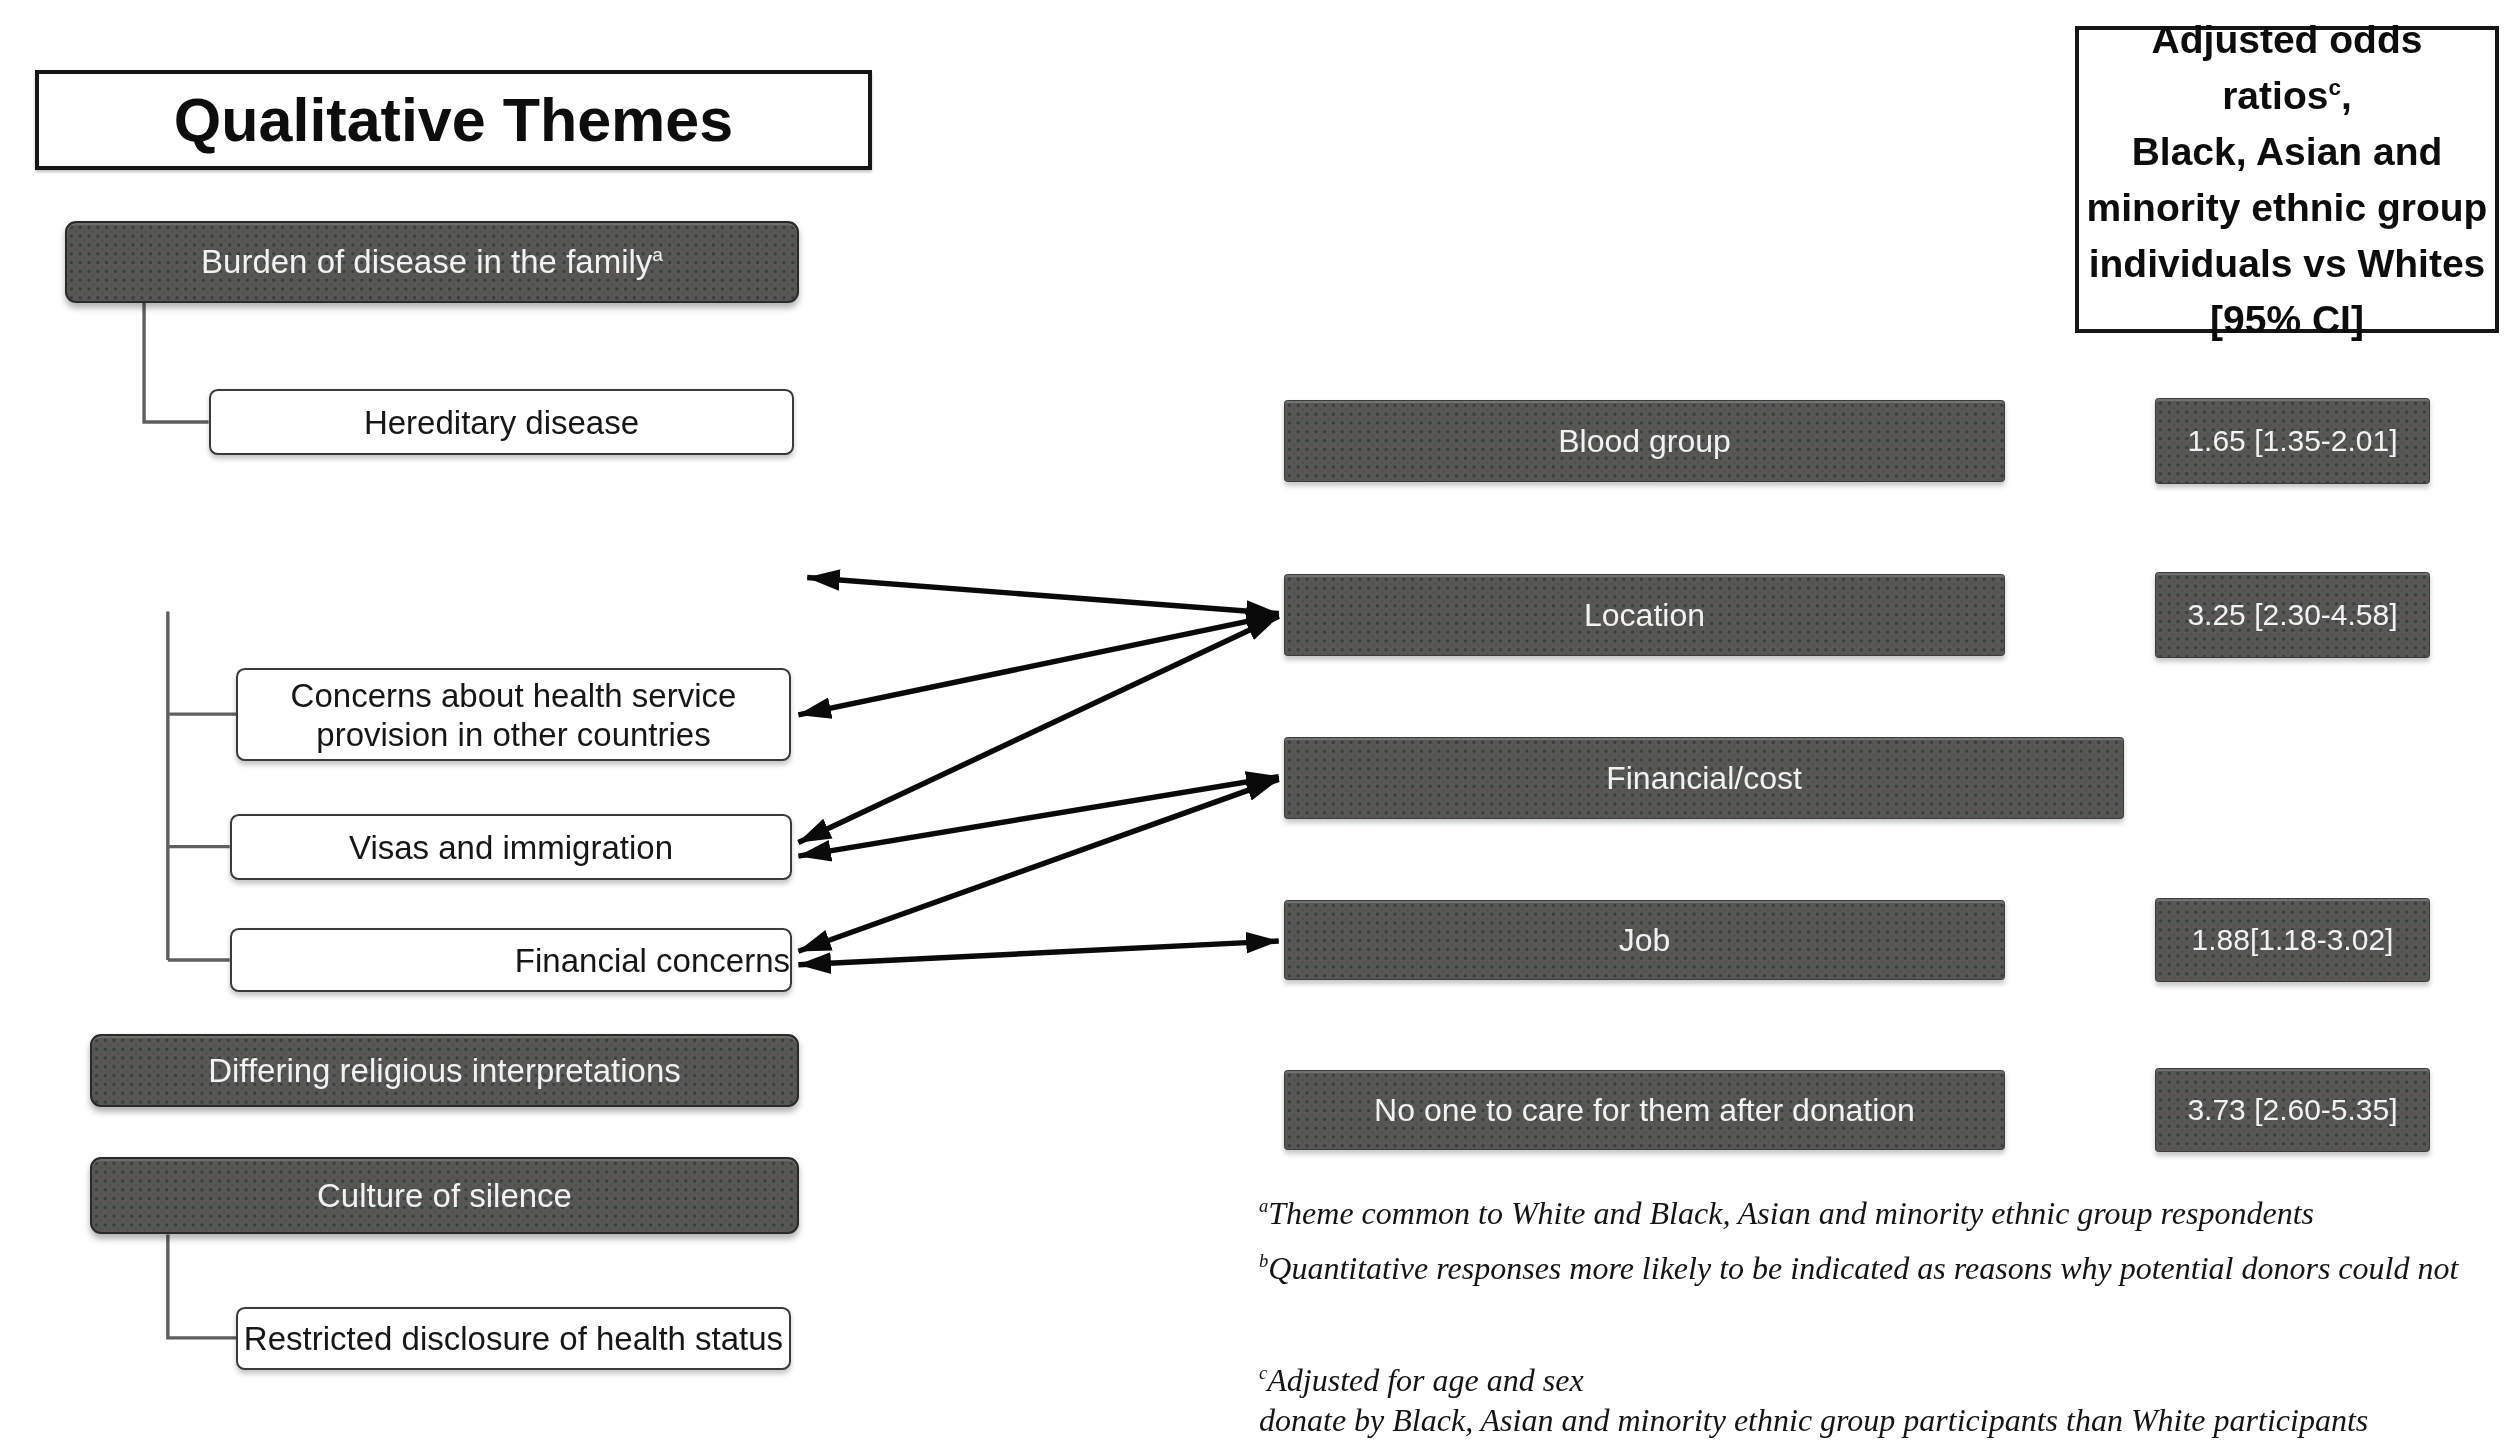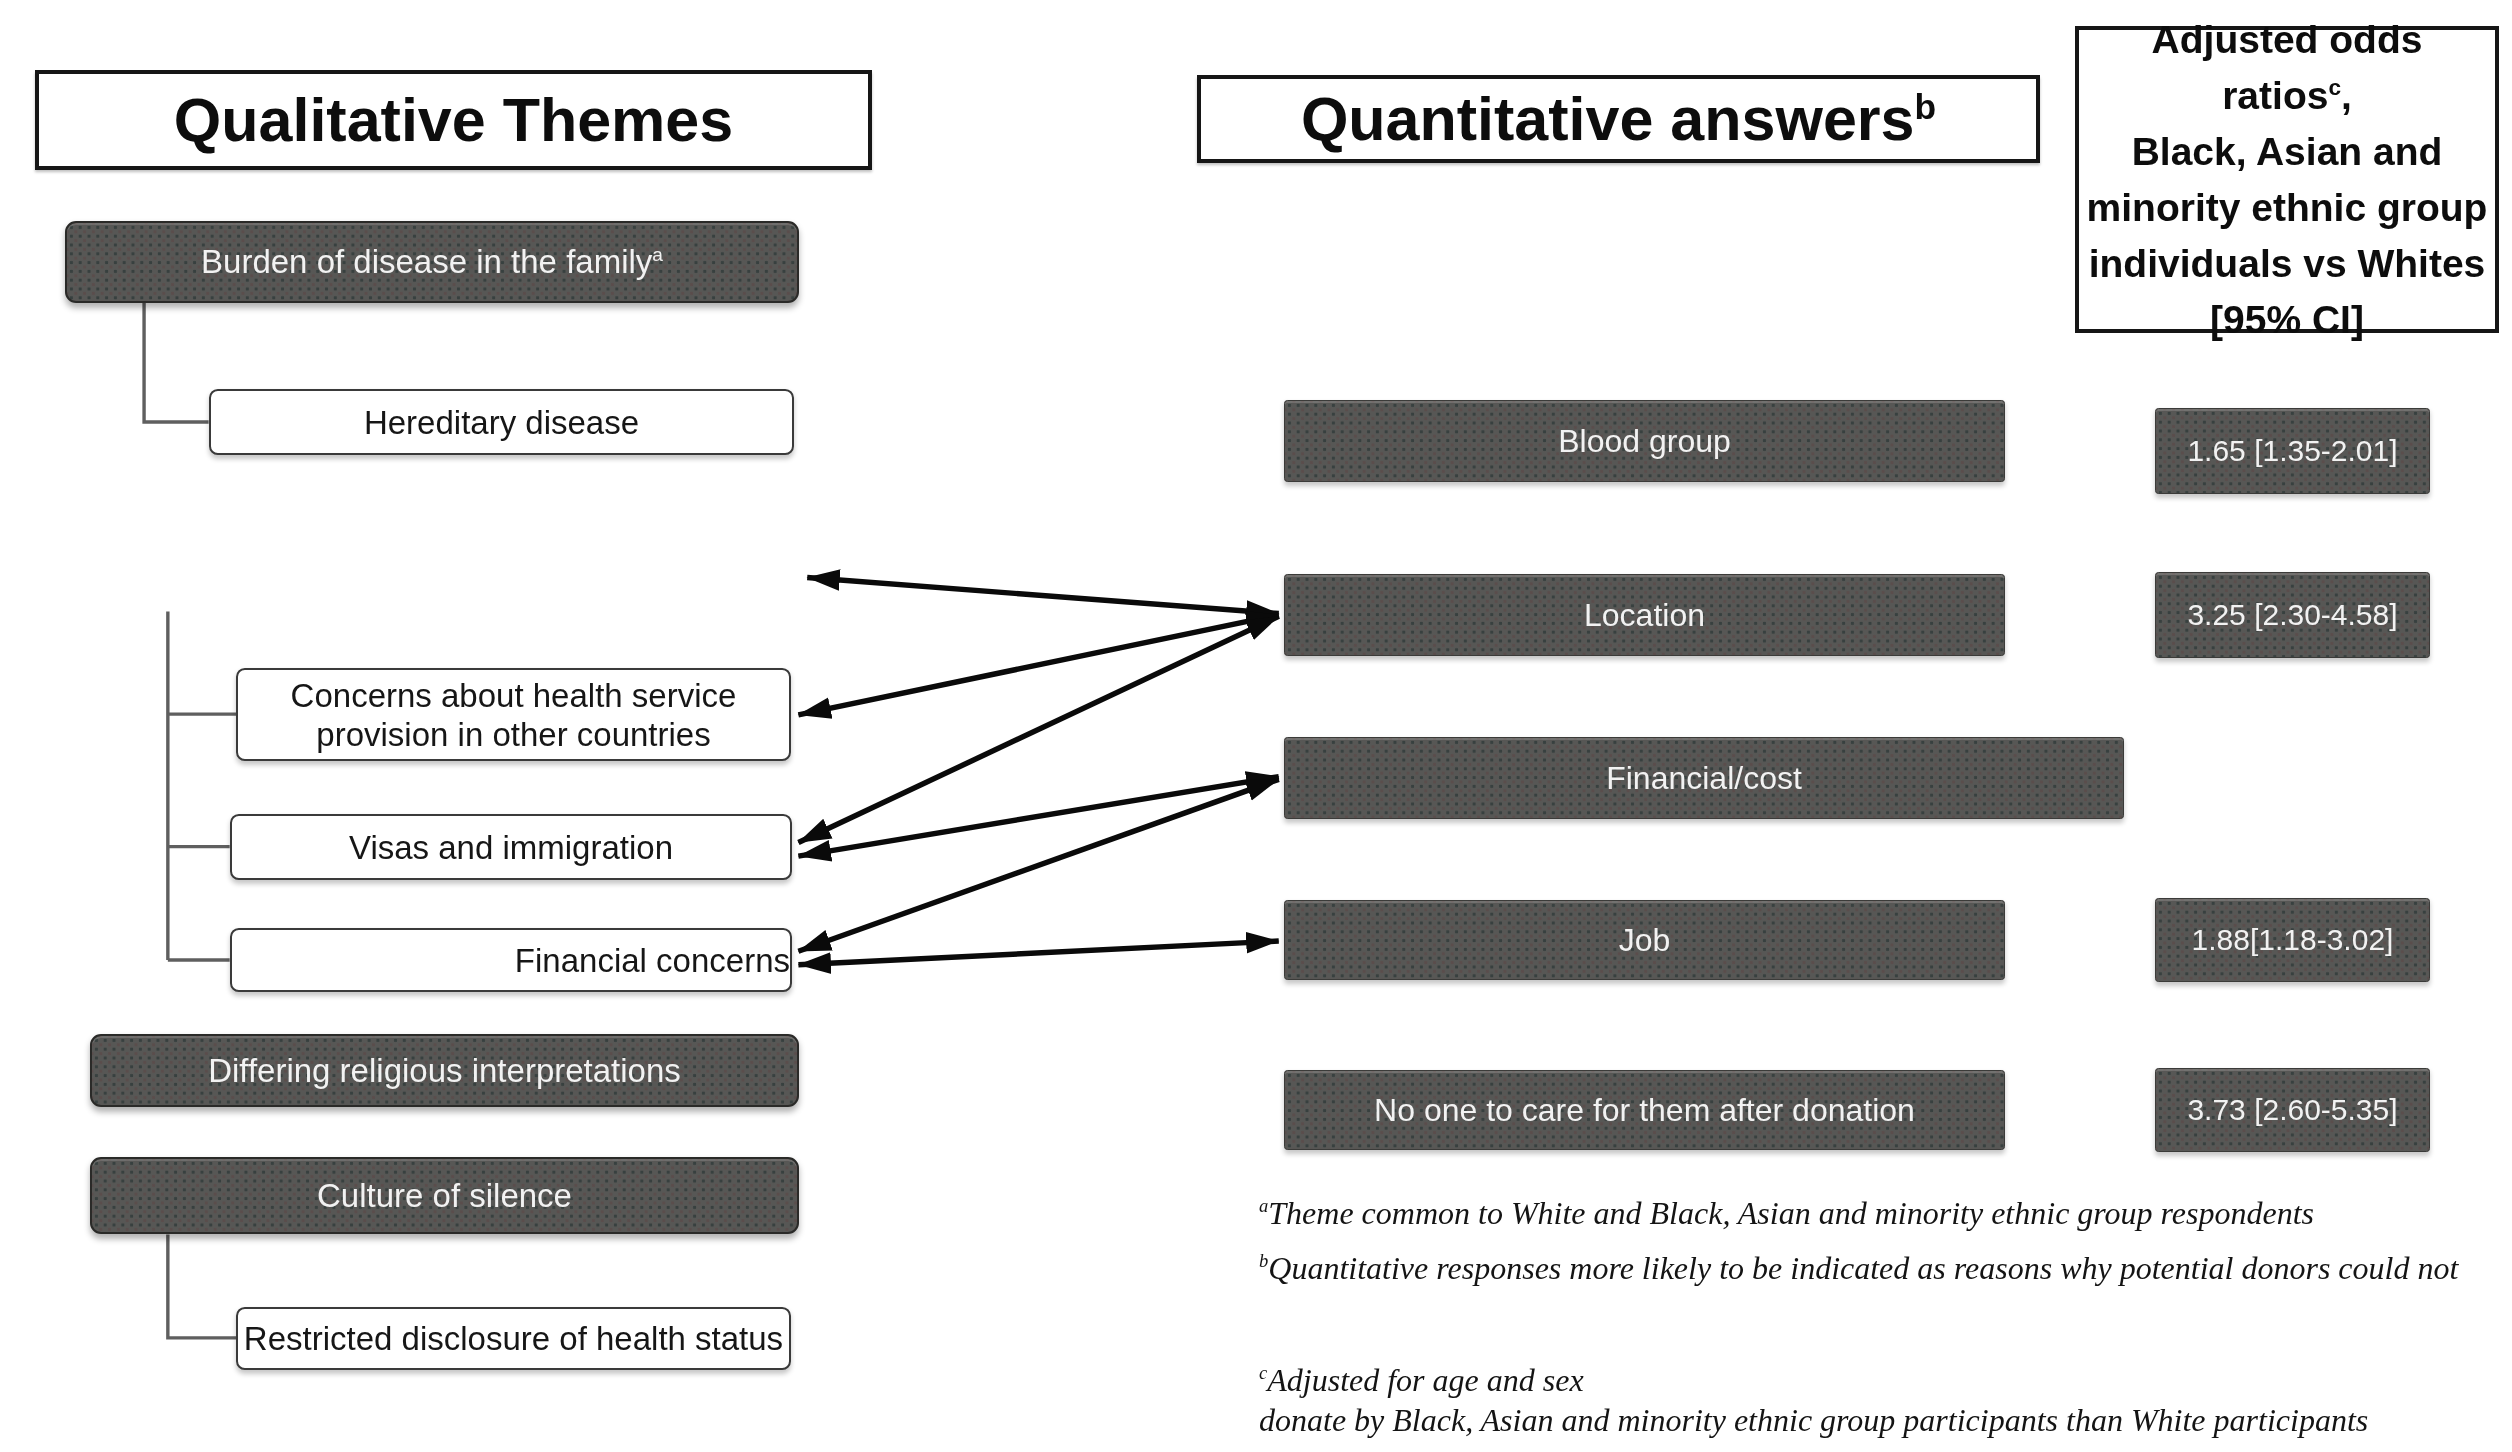--- a/index.html
+++ b/index.html
@@ -74,23 +74,20 @@
       <line x1="1882" y1="1143" x2="1175" y2="1260" marker-start="url(#ah)" marker-end="url(#ah)"></line>
       <line x1="1882" y1="1147" x2="1175" y2="1400" marker-start="url(#ah)" marker-end="url(#ah)"></line>
       <line x1="1882" y1="1385" x2="1175" y2="1420" marker-start="url(#ah)" marker-end="url(#ah)"></line>
     </g>
   </svg>
 
   <div class="box title-box" style="left:35px;top:70px;width:837px;height:100px;">
     <span>Qualitative Themes</span>
   </div>
 
-  <div class="box title-box" style="left:1197px;top:75px;width:843px;height:88px;">
-    <span><span>Quantitative answers</span><sup>b</sup></span>
-  </div>
 
   <div class="box header-box" style="left:2075px;top:26px;width:424px;height:307px;">
     <div><span>Adjusted odds ratios</span><sup>c</sup><span>,</span></div>
     <div>Black, Asian and</div>
     <div>minority ethnic group</div>
     <div>individuals vs Whites</div>
     <div>[95% CI]</div>
   </div>
 
   <div class="box dark theme" style="left:65px;top:221px;width:734px;height:82px;">
@@ -135,21 +132,21 @@
   <div class="box dark bar" style="left:1284px;top:737px;width:840px;height:82px;">
     <span>Financial/cost</span>
   </div>
   <div class="box dark bar" style="left:1284px;top:900px;width:721px;height:80px;">
     <span>Job</span>
   </div>
   <div class="box dark bar" style="left:1284px;top:1070px;width:721px;height:80px;">
     <span>No one to care for them after donation</span>
   </div>
 
-  <div class="box dark orbox" style="left:2155px;top:398px;width:275px;height:86px;margin-top:10px;">
+  <div class="box dark orbox" style="left:2155px;top:398px;width:275px;height:86px;">
     <span>1.65 [1.35-2.01]</span>
   </div>
   <div class="box dark orbox" style="left:2155px;top:572px;width:275px;height:86px;">
     <span>3.25 [2.30-4.58]</span>
   </div>
   <div class="box dark orbox" style="left:2155px;top:898px;width:275px;height:84px;">
     <span>1.88[1.18-3.02]</span>
   </div>
   <div class="box dark orbox" style="left:2155px;top:1068px;width:275px;height:84px;">
     <span>3.73 [2.60-5.35]</span>

